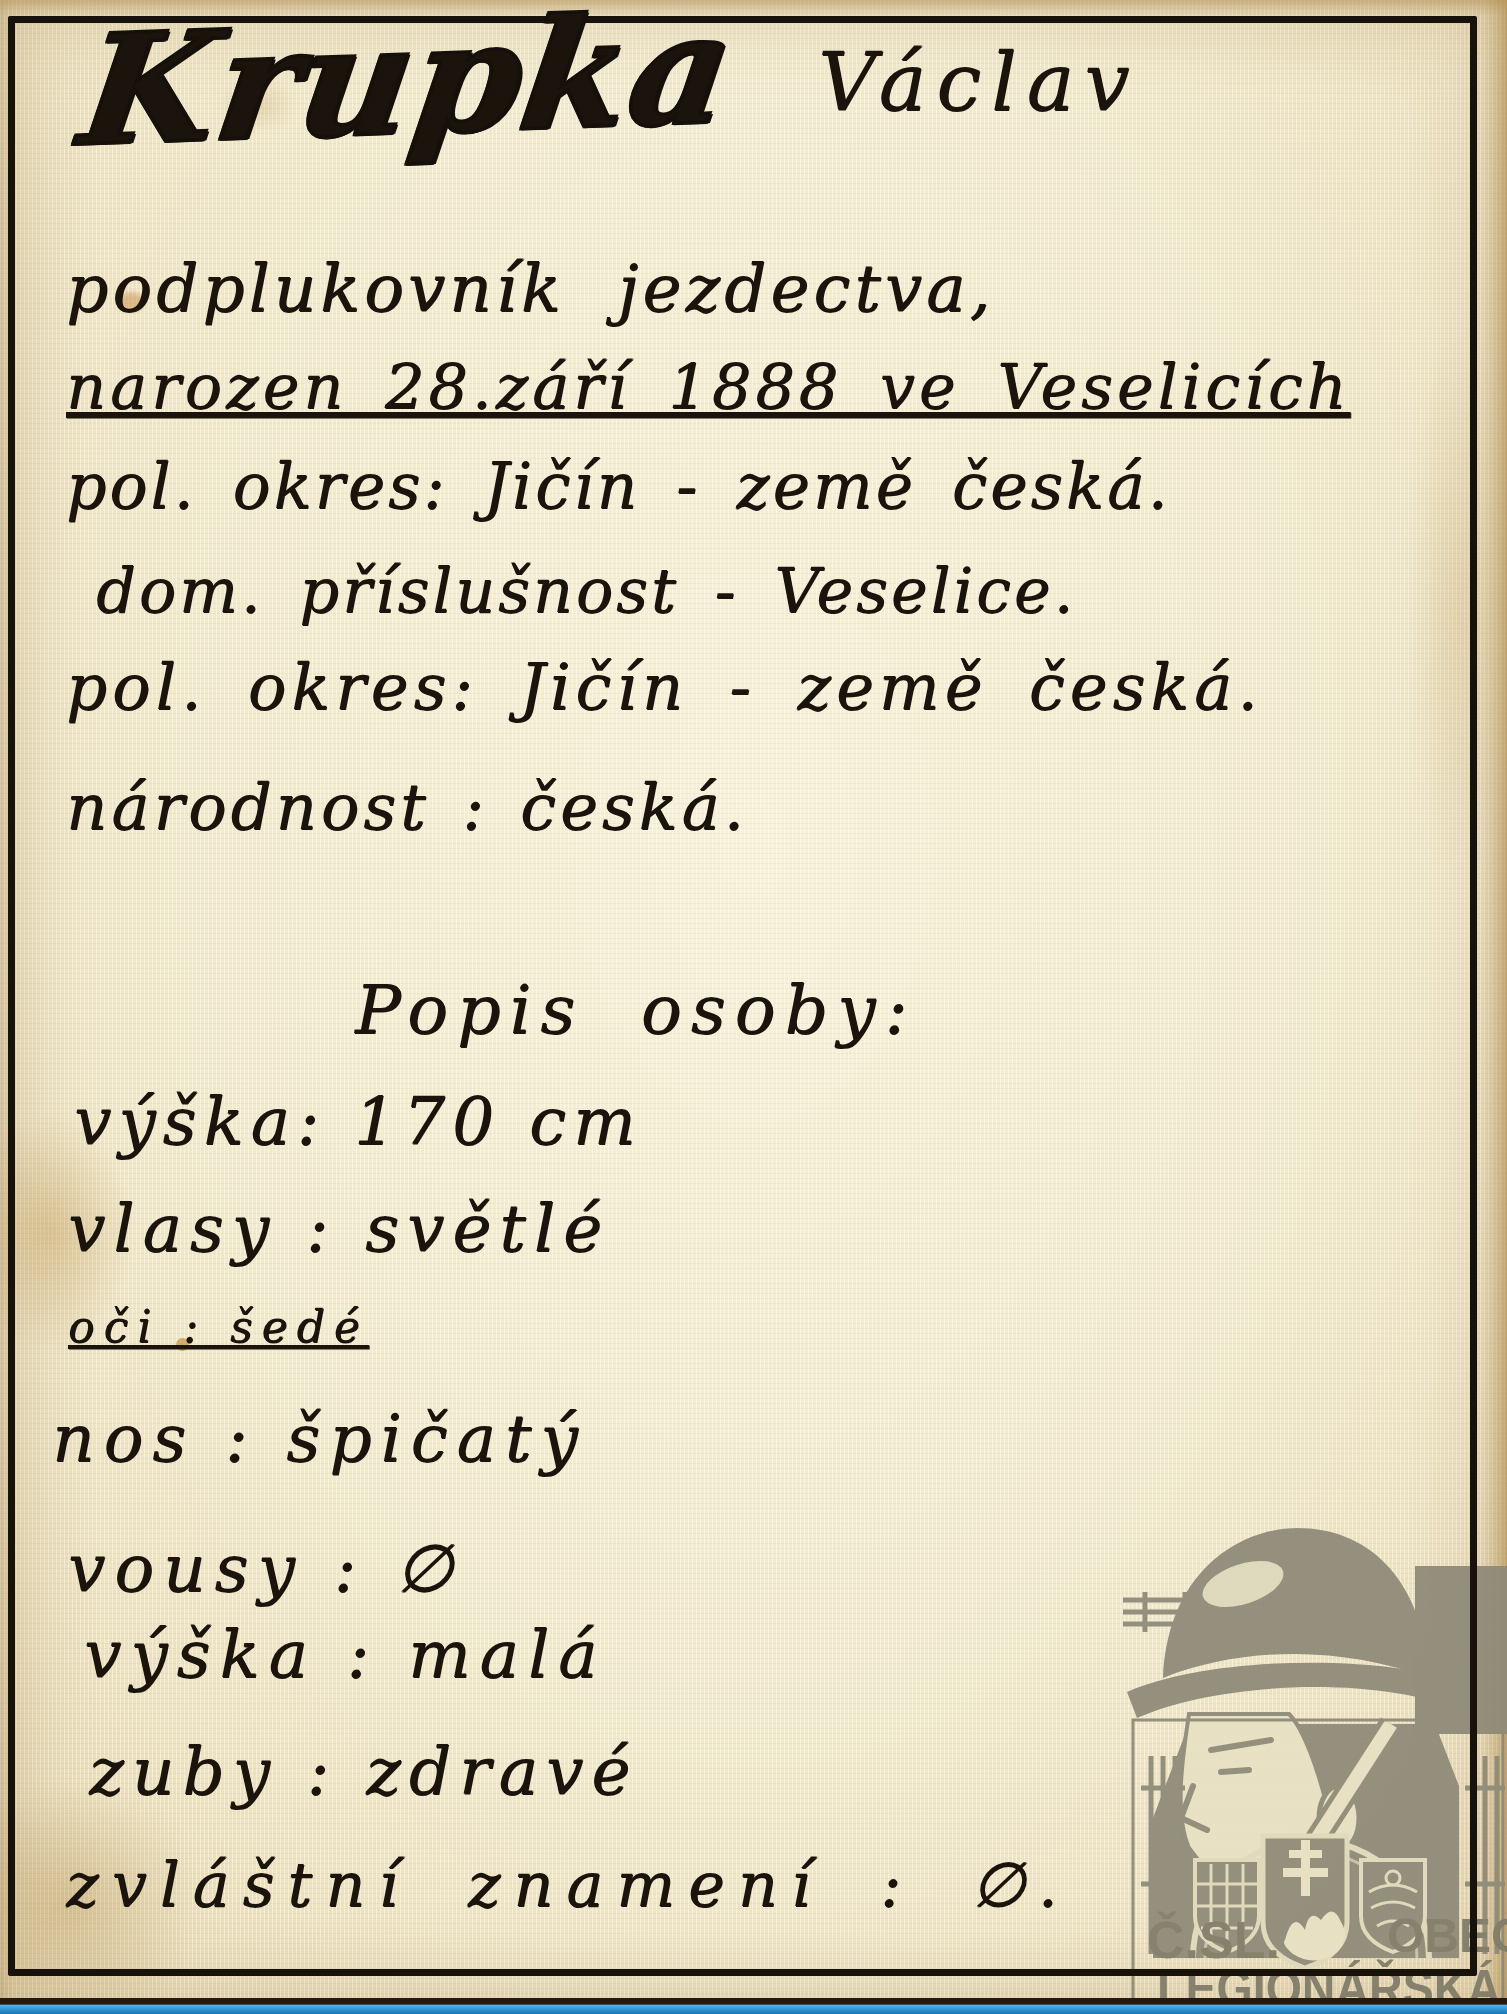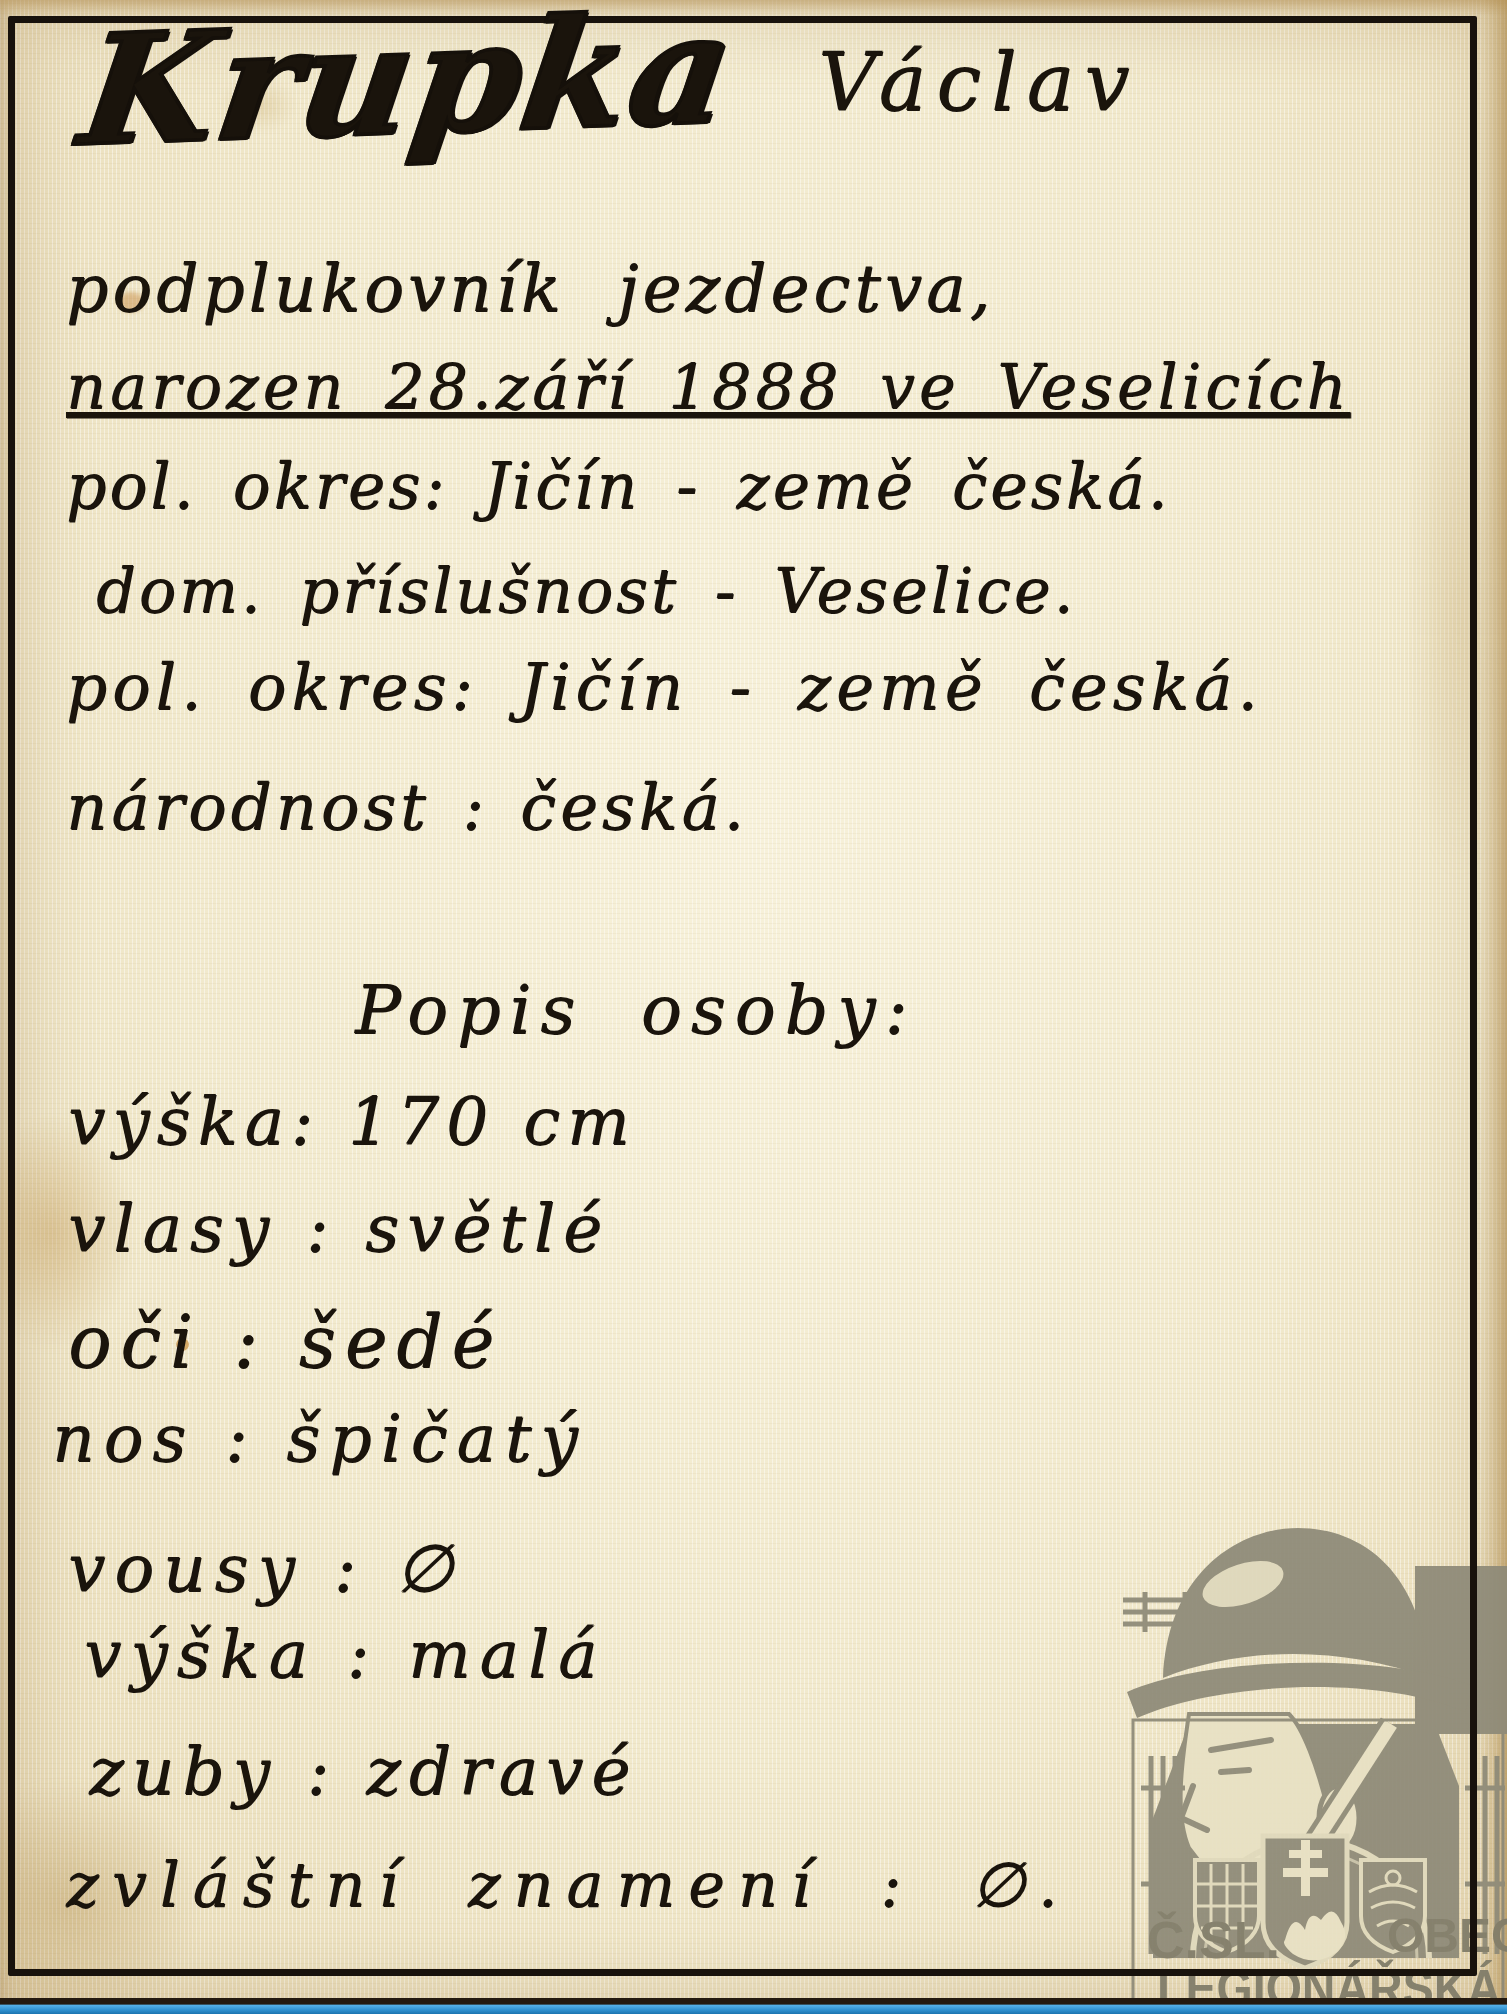--- a/index.html
+++ b/index.html
@@ -37,23 +37,23 @@
   }
   .firstname{ left:818px; top:38px; font-size:80px; letter-spacing:10px;text-align:center; }
   .i0{top:252px;left:66px;font-size:66px;letter-spacing:4px;word-spacing:28px;}
   .i1{top:352px;left:66px;font-size:62px;letter-spacing:4px;word-spacing:14px;text-decoration:underline;}
   .i2{top:452px;left:66px;font-size:63px;letter-spacing:3px;word-spacing:13px;}
   .i3{top:556px;left:60px;font-size:62px;letter-spacing:3px;word-spacing:13px;margin-left:36px;}
   .i4{top:652px;left:66px;font-size:64px;letter-spacing:5px;word-spacing:16px;}
   .i5{top:772px;left:66px;font-size:64px;letter-spacing:4px;word-spacing:8px;}
   .i6{top:872px;left:68px;font-size:64px;letter-spacing:8px;word-spacing:8px;}
   .heading{top:972px;left:355px;font-size:68px;letter-spacing:9px;word-spacing:26px;}
-  .d0{top:1085px;left:68px;font-size:66px;letter-spacing:7px;}
+  .d0{top:1085px;left:68px;font-size:66px;letter-spacing:7px;padding-left:6px;}
   .d1{top:1192px;left:68px;font-size:66px;letter-spacing:8px;}
-  .d2{top:1302px;left:68px;font-size:72px;letter-spacing:9px;}
+  .d2{top:1302px;left:68px;font-size:44px;letter-spacing:9px;text-decoration:underline;}
   .d3{top:1402px;left:52px;font-size:66px;letter-spacing:9px;}
   .d4{top:1532px;left:68px;font-size:66px;letter-spacing:9px;}
   .d5{top:1618px;left:84px;font-size:66px;letter-spacing:9px;}
   .d6{top:1735px;left:68px;font-size:66px;letter-spacing:8px;padding-left:21px;}
   .d7{top:1850px;left:66px;font-size:62px;letter-spacing:13px;word-spacing:24px;}
   
   .stain{position:absolute;z-index:1;pointer-events:none;border-radius:50%;}
   .s1{left:-34px;top:1115px;width:170px;height:235px;background:radial-gradient(closest-side,rgba(180,130,50,.32),rgba(180,130,50,0));filter:blur(4px);}
   .s2{left:-60px;top:1780px;width:260px;height:250px;background:radial-gradient(closest-side,rgba(165,125,55,.30),rgba(165,125,55,0));filter:blur(6px);}
   .s3{left:218px;top:78px;width:80px;height:55px;background:radial-gradient(closest-side,rgba(180,140,60,.22),rgba(180,140,60,0));filter:blur(3px);}

